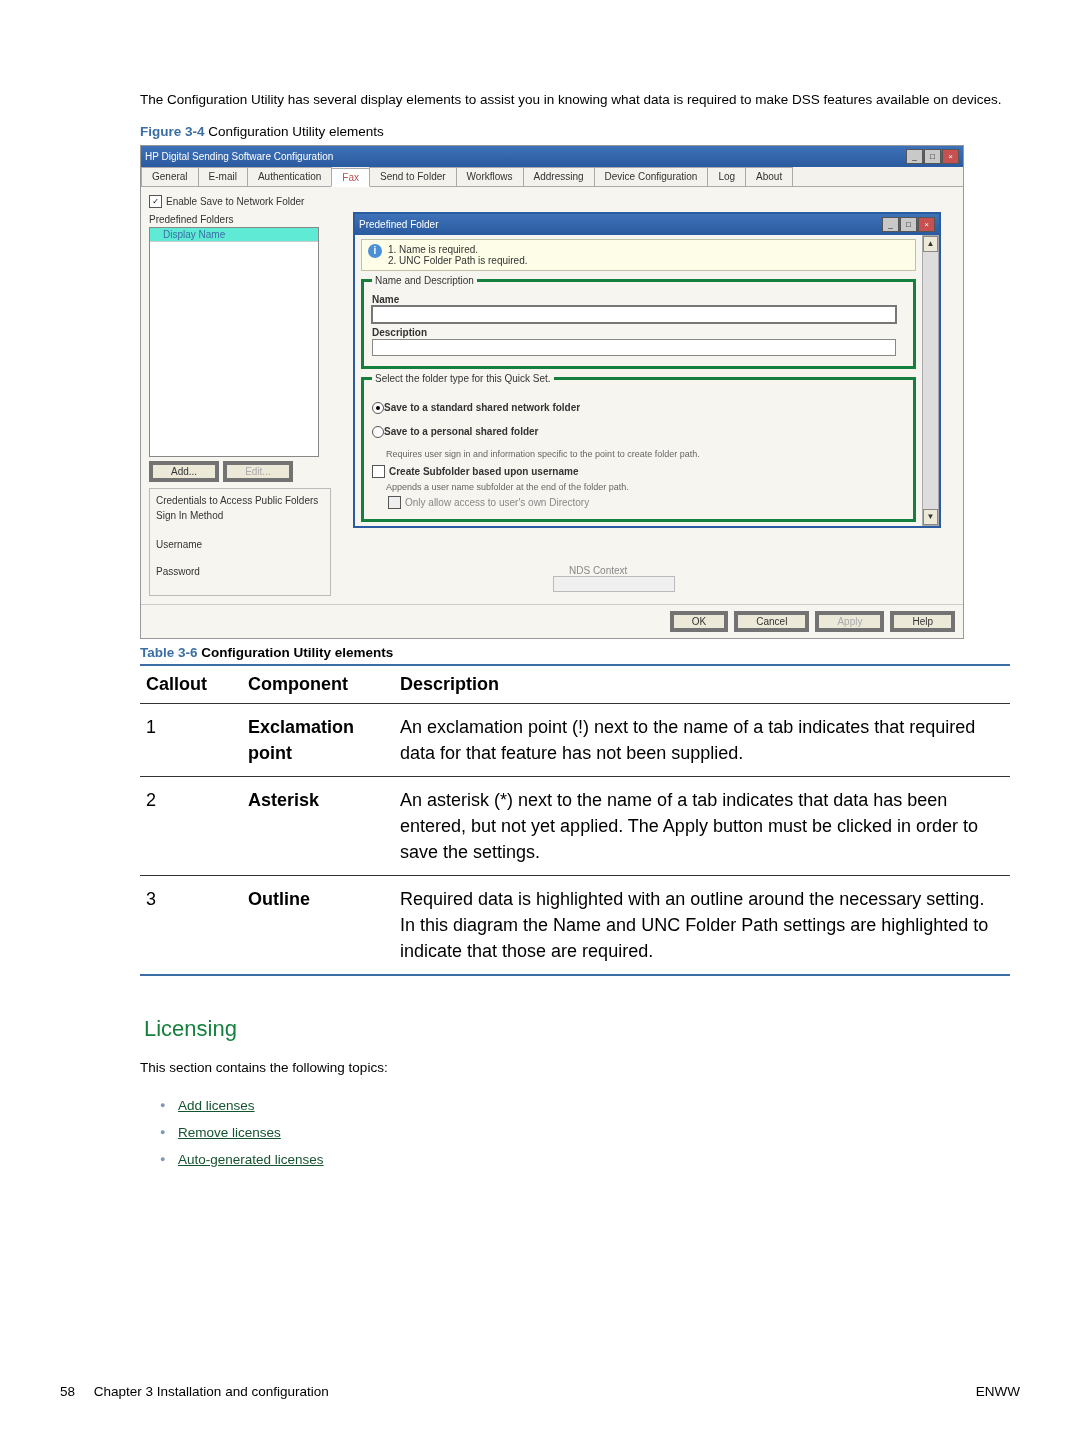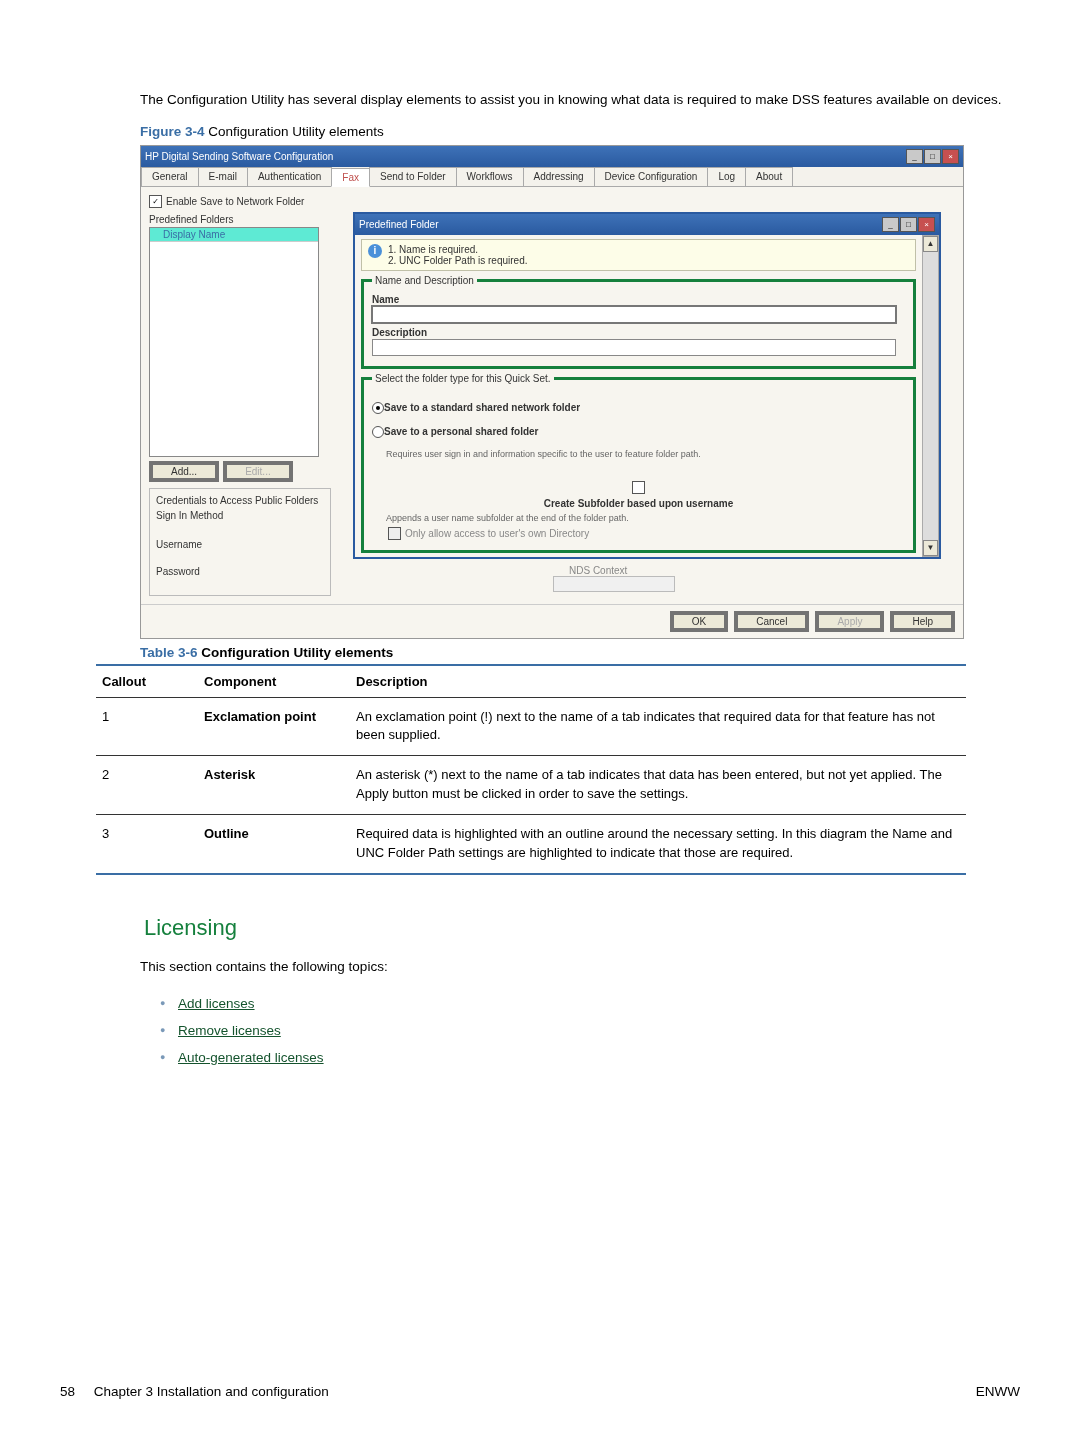--- a/index.html
+++ b/index.html
@@ -39,21 +39,21 @@
   .gray { color:#888; }
   .col-right { position:relative; margin-left:-2px; height:386px; flex:1;}
   .mainrow { display:flex; }
   .leftcol { width:206px; }
   .credbox { border:1px solid #bbb; padding:4px 6px 16px 6px; margin-top:6px; width:168px;}
   .btmbtns { display:flex; justify-content:flex-end; gap:6px; padding:6px 8px; background:#f7f5ef; border-top:1px solid #ccc;}
   .scrollbar { width:15px; background:#ddd; border:1px solid #aaa; position:absolute; right:-2px; top:17px; bottom:0; display:flex; flex-direction:column; justify-content:space-between;}
   .scrbtn { height:14px; background:#ece9d8; border:1px solid #888; font-size:8px; display:flex; align-items:center; justify-content:center;}
   .table-caption { margin:6px 0 4px 80px; }
   .table-num { color:#3a6ea5; font-weight:bold; }
-  table.tbl { width:870px; margin-left:36px; border-collapse:collapse; font-size:13px; }
+  table.tbl { width:870px; margin-left:80px; border-collapse:collapse; font-size:18px; }
   table.tbl thead th { text-align:left; padding:8px 6px; border-top:2px solid #3a6ea5; border-bottom:1px solid #333; font-weight:bold;}
   table.tbl tbody td { padding:10px 6px; border-bottom:1px solid #333; vertical-align:top; line-height:1.45;}
   table.tbl tbody tr:last-child td { border-bottom:2px solid #3a6ea5;}
   .col-callout { width:90px;}
   .col-comp { width:140px; font-weight:bold;}
   h2.section { margin:40px 0 16px 84px; color:#15803d; font-size:22px; font-weight:normal;}
   .topics { margin-left:80px; }
   ul.bullets { list-style:none; padding:0; margin:6px 0 0 20px;}
   ul.bullets li { padding:6px 0; }
   ul.bullets li::before { content:'●'; color:#7a99b8; font-size:9px; display:inline-block; width:18px; vertical-align:2px;}
@@ -146,22 +146,22 @@
                 <fieldset class="fieldset">
                   <legend>Select the folder type for this Quick Set.</legend>
                   <div class="radio">
                     <div class="radiobtn sel"></div>
                     <b>Save to a standard shared network folder</b>
                   </div>
                   <div class="radio" style="margin-top:6px;">
                     <div class="radiobtn"></div>
                     <b>Save to a personal shared folder</b>
                   </div>
-                  <div class="hint">Requires user sign in and information specific to the user to feature folder path.</div>
-                  <div class="ck" style="margin-top:22px;flex-direction:column;">
+                  <div class="hint">Requires user sign in and information specific to the point to create folder path.</div>
+                  <div class="ck" style="margin-top:6px;">
                     <div class="ckbox"></div>
                     <b>Create Subfolder based upon username</b>
                   </div>
                   <div class="hint">Appends a user name subfolder at the end of the folder path.</div>
                   <div class="ck gray" style="margin-left:16px; margin-top:4px;">
                     <div class="ckbox" style="background:#eee;"></div>
                     <span>Only allow access to user's own Directory</span>
                   </div>
                 </fieldset>
               </div>

